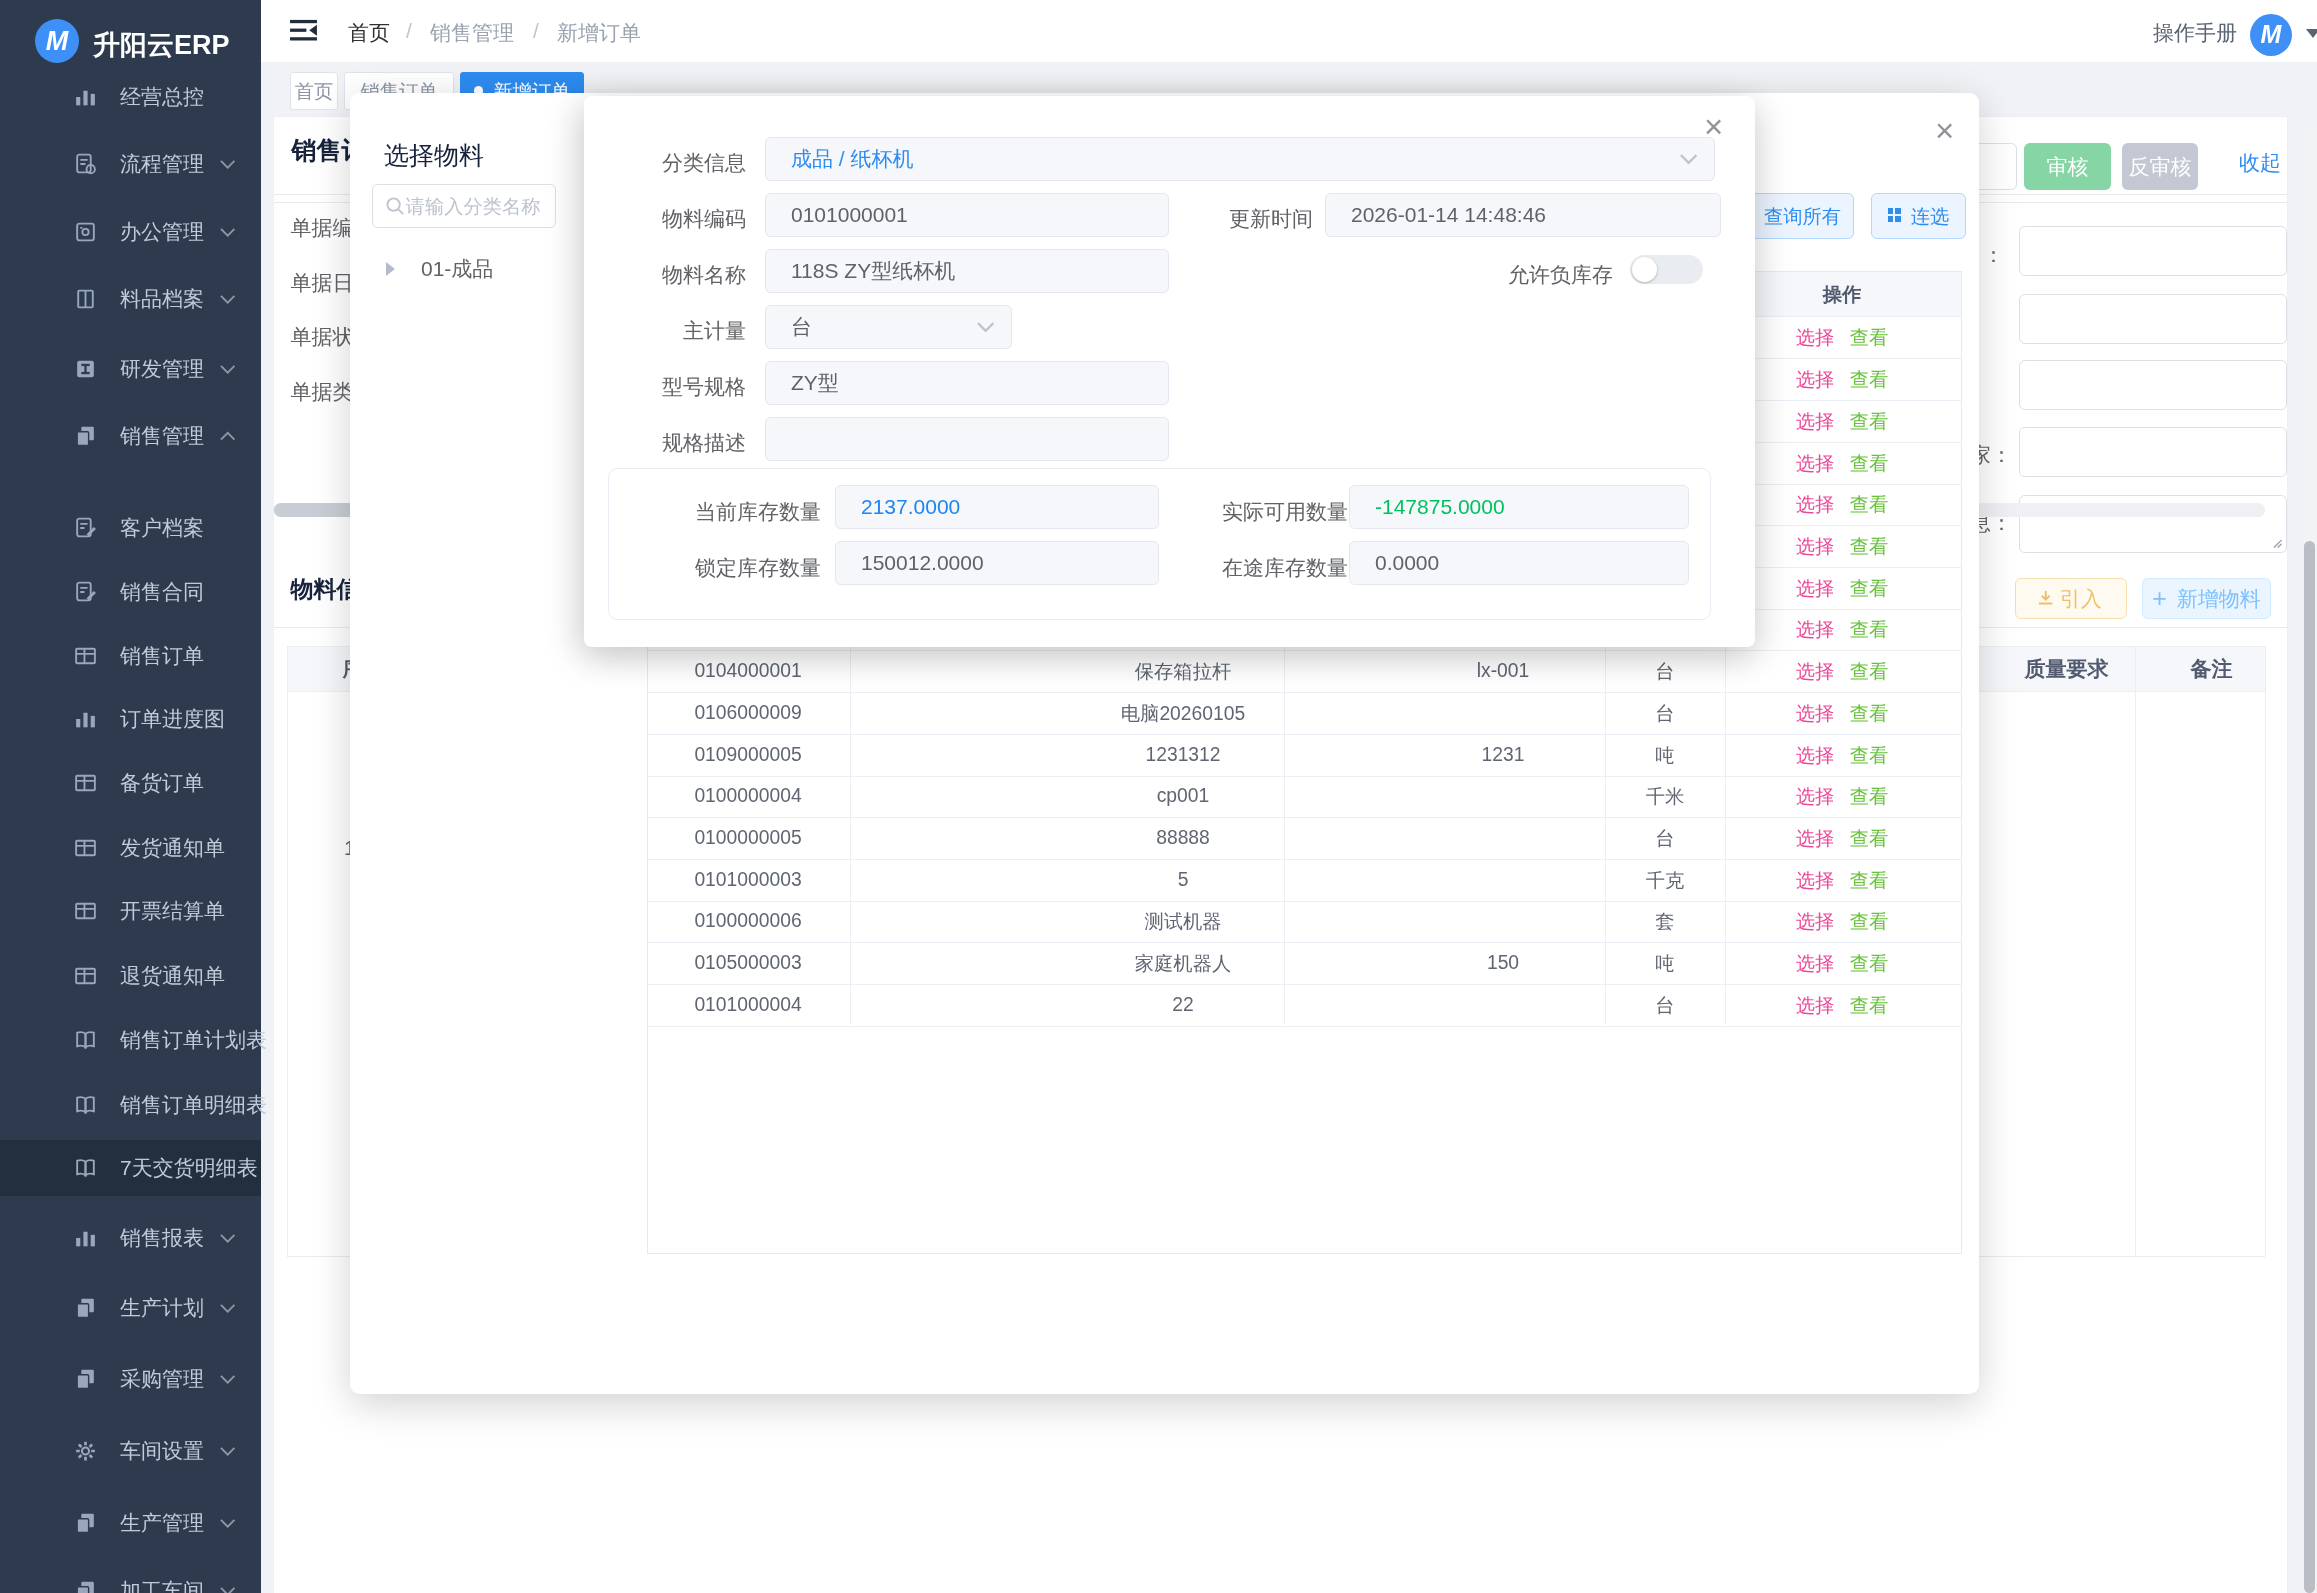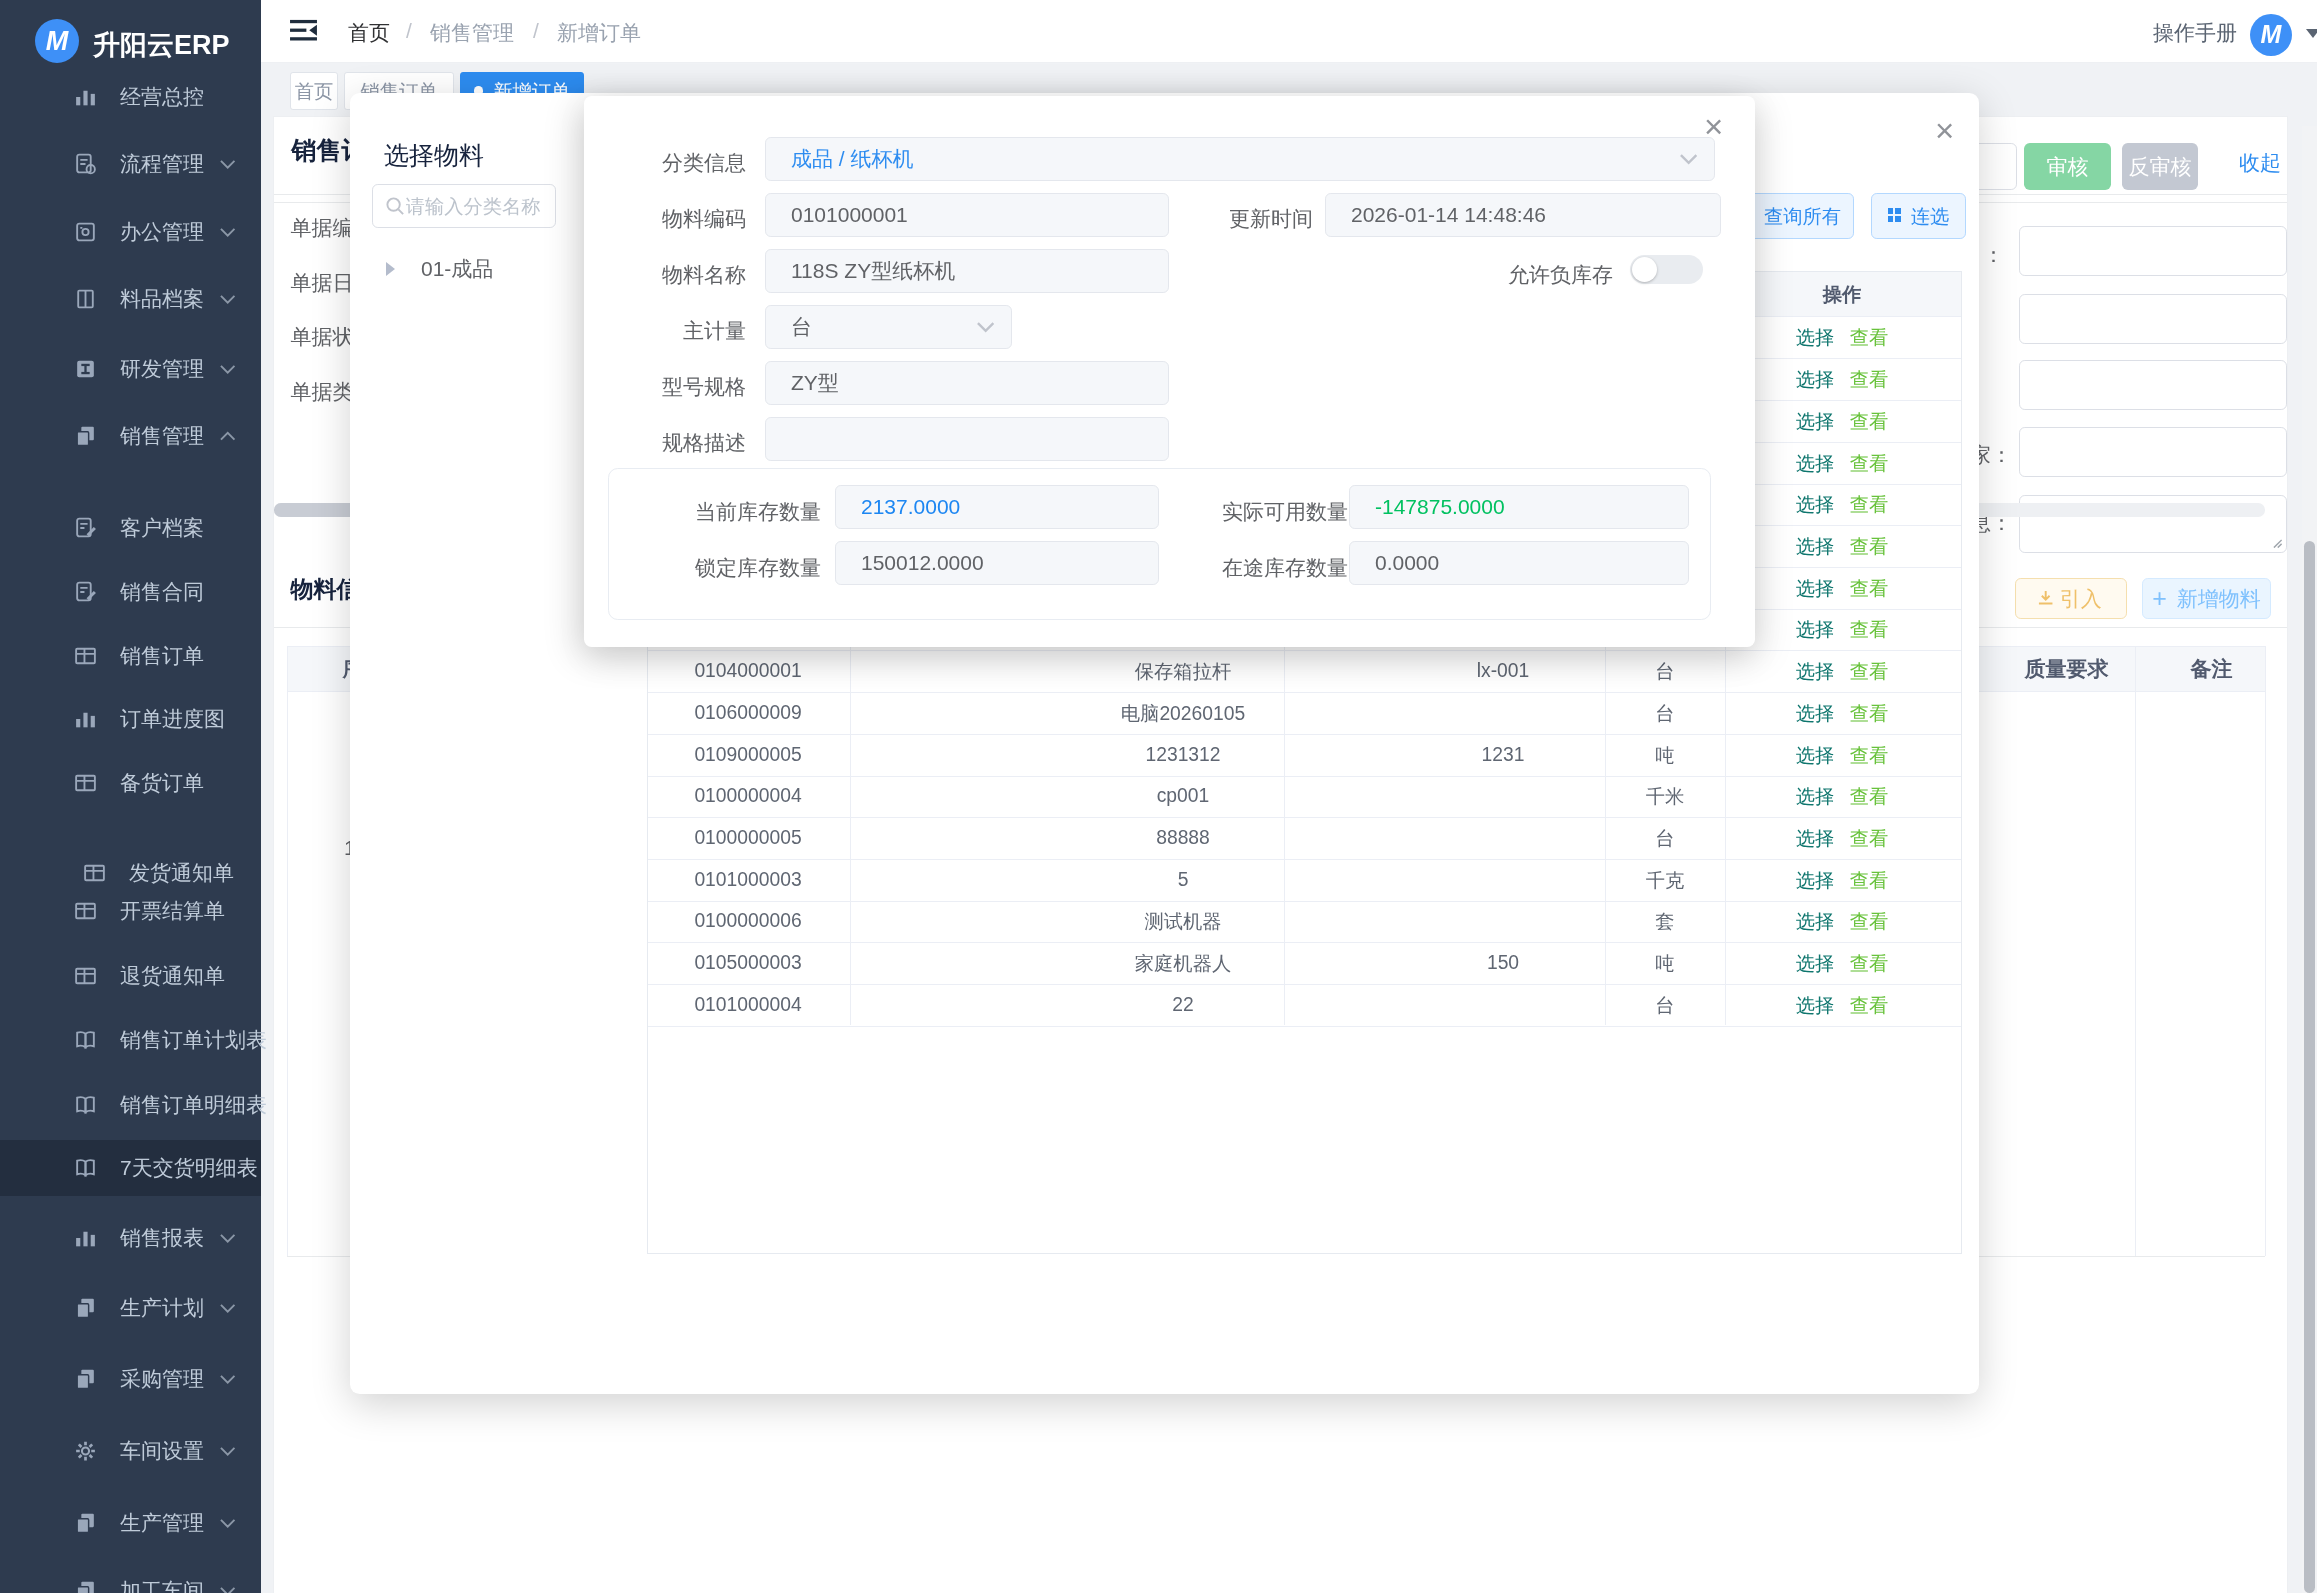--- a/index.html
+++ b/index.html
@@ -65,21 +65,21 @@
   .tree-label{font-size:21px;color:#606266;white-space:nowrap;}
   .btn-lite{background:#ecf5ff;border:1px solid #b3d8ff;color:#2d8cf0;font-size:19.3px;border-radius:5.8px;
             display:flex;align-items:center;justify-content:center;cursor:pointer;white-space:nowrap;}
   .gicon{display:inline-block;width:15.4px;height:15.4px;margin-right:7.7px;}
   .gicon i{display:block;float:left;width:5.8px;height:5.8px;background:#2d8cf0;margin:0 1.9px 1.9px 0;}
   
   #mtable{left:297px;top:178px;width:1313px;height:981px;border:1px solid #e6eaf0;}
   .mt-header{left:0;top:0;width:1313px;height:44px;background:#f5f7fa;border-bottom:1px solid #ebeef5;}
   .mt-row{left:0;width:1313px;height:42px;border-bottom:1px solid #ebeef5;position:absolute;}
   .mt-cell{position:absolute;top:50%;transform:translate(-50%,-50%);font-size:19.3px;color:#5f6672;white-space:nowrap;}
-  .op-select{color:#0f766e;cursor:pointer;}
+  .op-select{color:#ec4899;cursor:pointer;}
   .op-view{color:#67c23a;cursor:pointer;margin-left:15.4px;}
   .mt-vline{position:absolute;top:0;width:1px;background:#ebeef5;height:753px;}
   
   #detail{left:584px;top:96px;width:1171px;height:551px;background:#fff;border-radius:7.7px;z-index:20;
           box-shadow:-7.7px 9.7px 35px rgba(0,0,0,.14),7.7px 9.7px 35px rgba(0,0,0,.10);}
   .d-label{font-size:21px;color:#606266;text-align:right;position:absolute;white-space:nowrap;}
   .d-field{position:absolute;background:#f5f7fa;border:1px solid #e4e7ed;border-radius:5.8px;height:42px;
            display:flex;align-items:center;font-size:21px;color:#606266;}
   .d-field .val{margin-left:25px;white-space:nowrap;}
   .chev{position:absolute;right:15.4px;top:50%;transform:translateY(-50%);}
@@ -231,21 +231,21 @@
       <div class="side-item" style="top: 755px;">
         <span class="s-icon">
           <svg viewBox="0 0 24 24" width="25" height="25" fill="none" stroke="currentColor" stroke-width="1.8">
             <rect x="3" y="5" width="18" height="14" rx="1"></rect>
             <line x1="3" y1="10" x2="21" y2="10"></line>
             <line x1="11" y1="5" x2="11" y2="19"></line>
           </svg>
         </span>
         <span class="s-label">备货订单</span>
       </div>
-      <div class="side-item" style="top: 845px; margin-left: 9px;">
+      <div class="side-item" style="top: 820px;">
         <span class="s-icon">
           <svg viewBox="0 0 24 24" width="25" height="25" fill="none" stroke="currentColor" stroke-width="1.8">
             <rect x="3" y="5" width="18" height="14" rx="1"></rect>
             <line x1="3" y1="10" x2="21" y2="10"></line>
             <line x1="11" y1="5" x2="11" y2="19"></line>
           </svg>
         </span>
         <span class="s-label">发货通知单</span>
       </div>
       <div class="side-item" style="top: 883px;">

